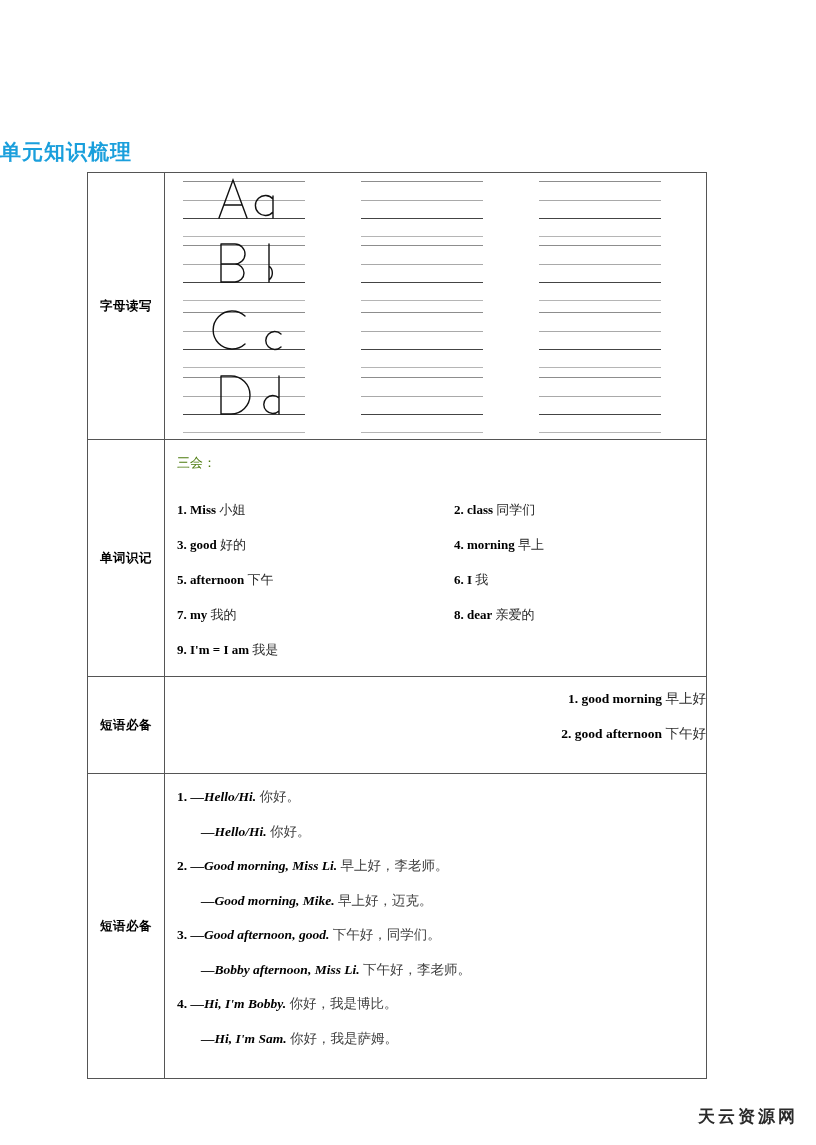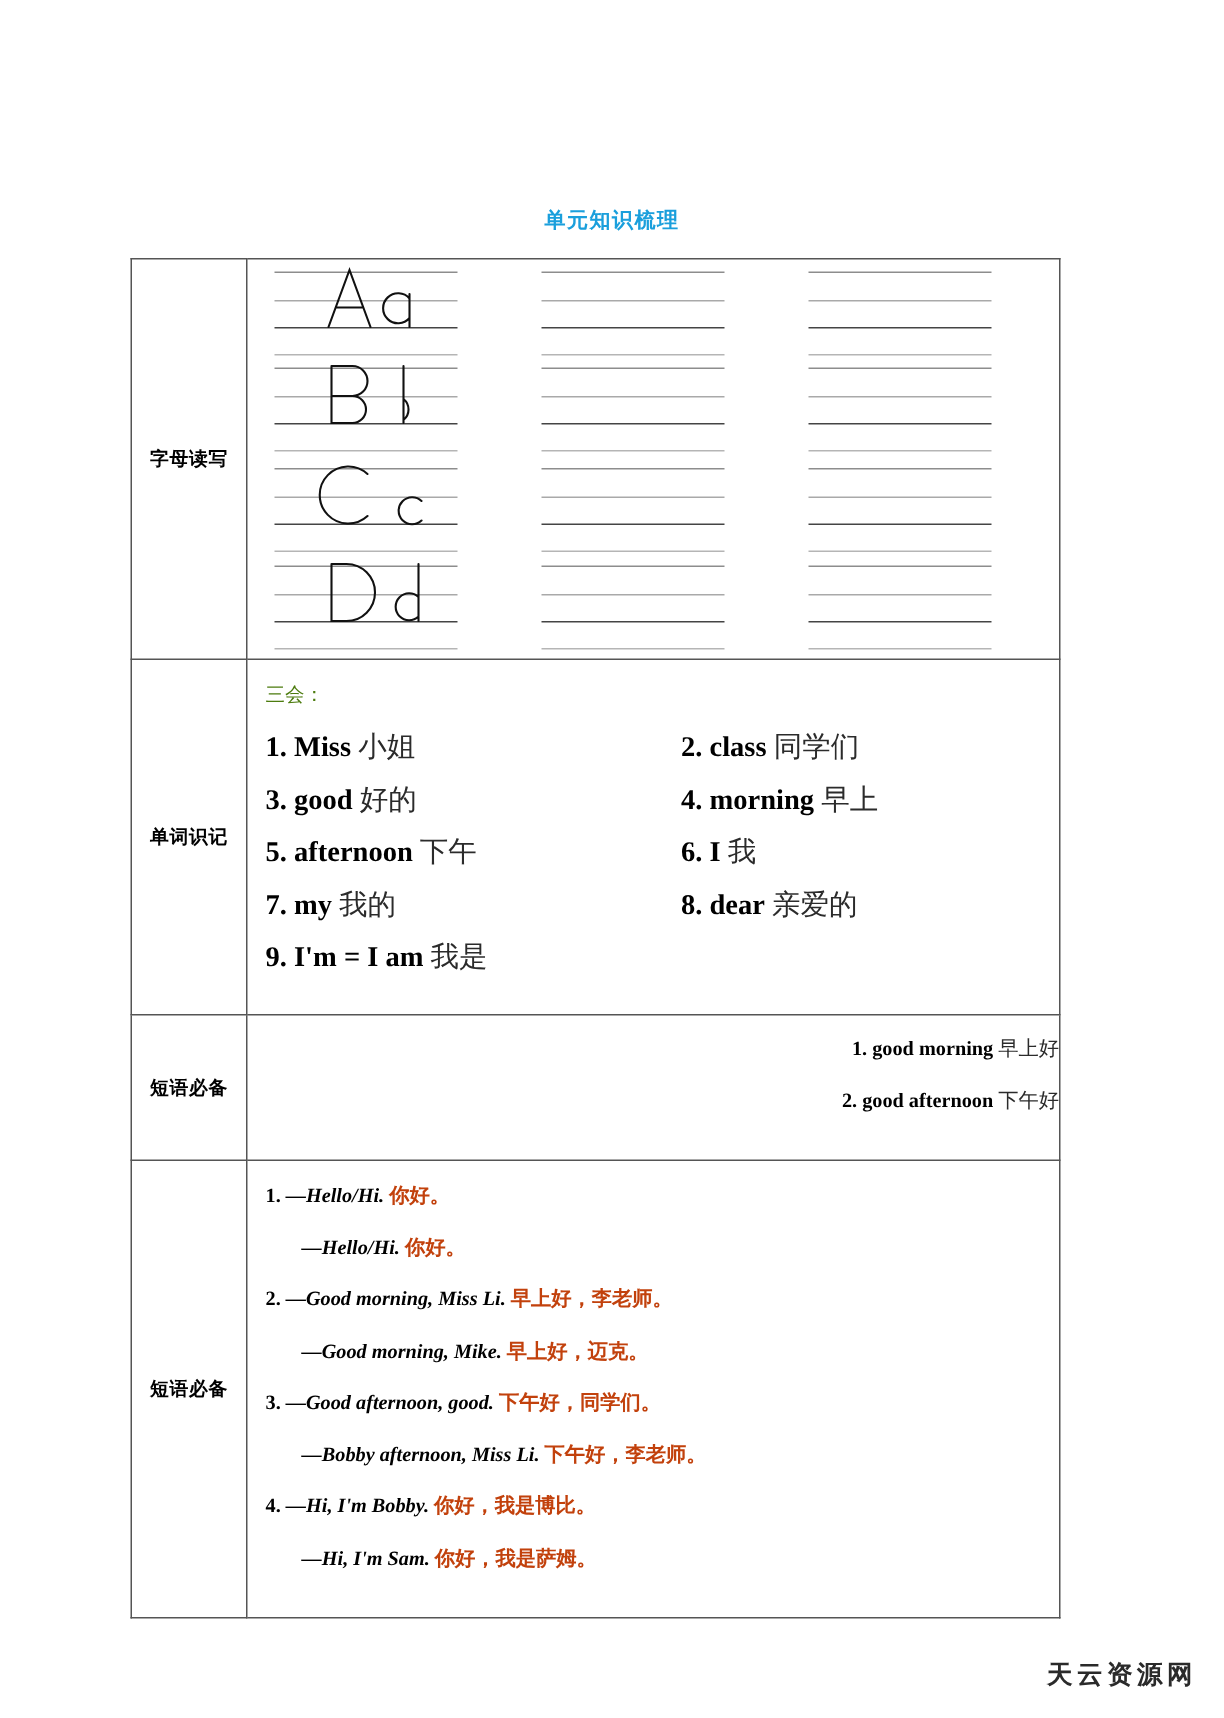--- a/index.html
+++ b/index.html
@@ -14,24 +14,23 @@
     font-family: "Liberation Serif", "DejaVu Serif", serif;
     overflow: hidden;
   }
 
   
   .page-title {
     position: absolute;
     top: 138px;
     left: 0;
     width: 816px;
-    text-align: center;
     font-family: "Liberation Sans", "DejaVu Sans", sans-serif;
     font-weight: bold;
-    font-size: 14px;
+    font-size: 21px;
     letter-spacing: 1px;
     color: #1a9fdc;
   }
 
   
   .kb-table {
     position: absolute;
     left: 87px;
     top: 172px;
     width: 620px;
@@ -110,22 +109,22 @@
   }
   .word-grid {
     position: relative;
   }
   .word-line {
     height: 35px;
     position: relative;
   }
   .word-item {
     position: absolute;
-    top: 0;
-    font-size: 19px;
+    top: 16px;
+    font-size: 13px;
     white-space: nowrap;
   }
   .word-item.left  { left: 0px; }
   .word-item.right { left: 277px; }
   .w-num { font-weight: bold; }
   .w-en  { font-weight: bold; }
   .w-cn  { font-weight: normal; color: #2b2b2b; }
 
   
   .phrase-wrap {
@@ -143,21 +142,21 @@
     padding: 14px 0 14px 12px;
   }
   .sent-line {
     font-size: 13.5px;
     height: 34.5px;
     white-space: nowrap;
   }
   .sent-line.cont { padding-left: 24px; }
   .s-num { font-weight: bold; }
   .s-en  { font-weight: bold; font-style: italic; }
-  .s-cn  { font-weight: bold; color: #c2410c; }
+  .s-cn  { font-weight: normal; color: #404040; }
 
   
   .watermark {
     position: absolute;
     right: 18px;
     bottom: 17px;
     font-family: "Liberation Sans", "DejaVu Sans", sans-serif;
     font-weight: bold;
     font-size: 17px;
     letter-spacing: 3px;

